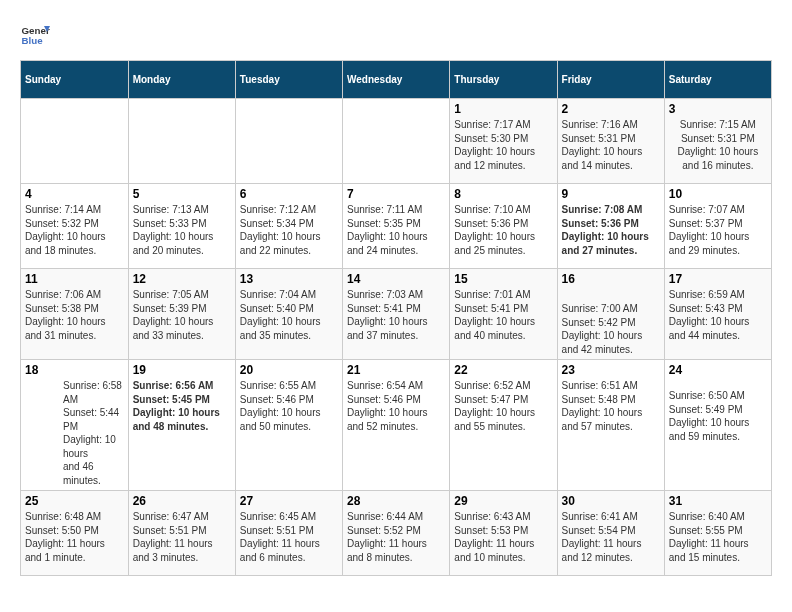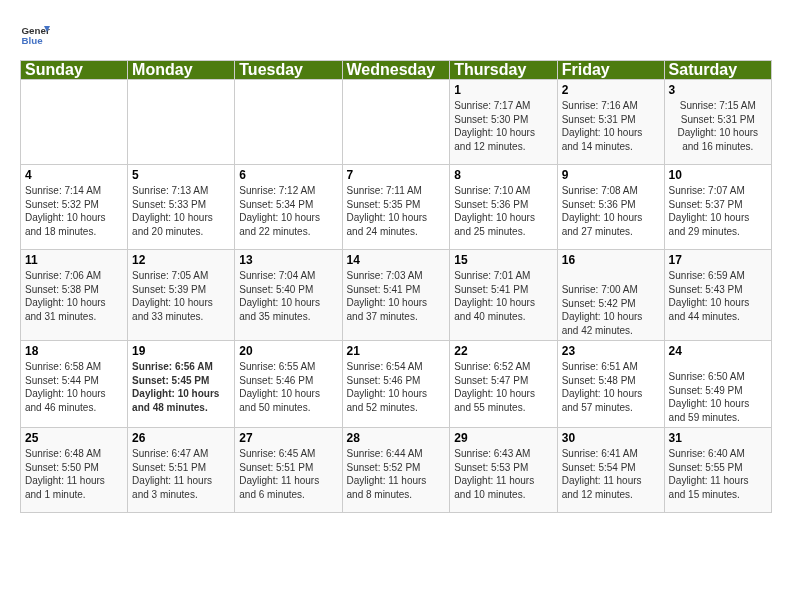--- a/index.html
+++ b/index.html
@@ -37,26 +37,26 @@
     .location-title {
       font-size: 16px;
       color: #555;
     }
     .calendar {
       width: 100%;
       border-collapse: collapse;
       font-size: 10.5px;
     }
     .calendar thead tr th {
-      background-color: #4d7c0f;
+      background-color: #0c4a6e;
       color: #fff;
-      padding: 0 4px;
+      padding: 13px 4px;
       text-align: left;
       font-weight: bold;
-      font-size: 16px;
+      font-size: 10px;
       border: 1px solid #ccc;
     }
     .calendar tbody tr td {
       vertical-align: top;
       border: 1px solid #ccc;
       padding: 3px 4px;
       width: 108px;
       min-height: 70px;
       height: 85px;
       background: #fff;
@@ -165,21 +165,21 @@
         </td>
         <td>
           <span class="day-number">8</span>
           <div class="day-info" style="white-space: pre-line;">Sunrise: 7:10 AM
 Sunset: 5:36 PM
 Daylight: 10 hours
 and 25 minutes.</div>
         </td>
         <td>
           <span class="day-number">9</span>
-          <div class="day-info" style="white-space: pre-line;">Sunrise: 7:08 AM
+          <div class="day-info" style="white-space: pre-line; font-weight: bold;">Sunrise: 7:08 AM
 Sunset: 5:36 PM
 Daylight: 10 hours
 and 27 minutes.</div>
         </td>
         <td>
           <span class="day-number">10</span>
           <div class="day-info" style="white-space: pre-line;">Sunrise: 7:07 AM
 Sunset: 5:37 PM
 Daylight: 10 hours
 and 29 minutes.</div>
@@ -232,21 +232,21 @@
           <span class="day-number">17</span>
           <div class="day-info" style="white-space: pre-line;">Sunrise: 6:59 AM
 Sunset: 5:43 PM
 Daylight: 10 hours
 and 44 minutes.</div>
         </td>
       </tr>
       <tr>
         <td>
           <span class="day-number">18</span>
-          <div class="day-info" style="white-space: pre-line;">Sunrise: 6:58 AM
+          <div class="day-info" style="white-space: pre-line; margin-left: 38px;">Sunrise: 6:58 AM
 Sunset: 5:44 PM
 Daylight: 10 hours
 and 46 minutes.</div>
         </td>
         <td>
           <span class="day-number">19</span>
           <div class="day-info" style="white-space: pre-line; font-weight: bold;">Sunrise: 6:56 AM
 Sunset: 5:45 PM
 Daylight: 10 hours
 and 48 minutes.</div>

